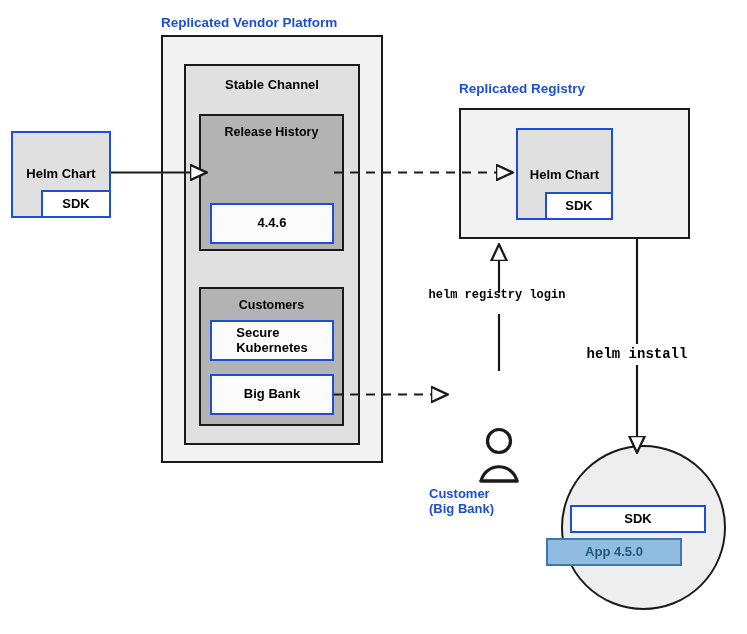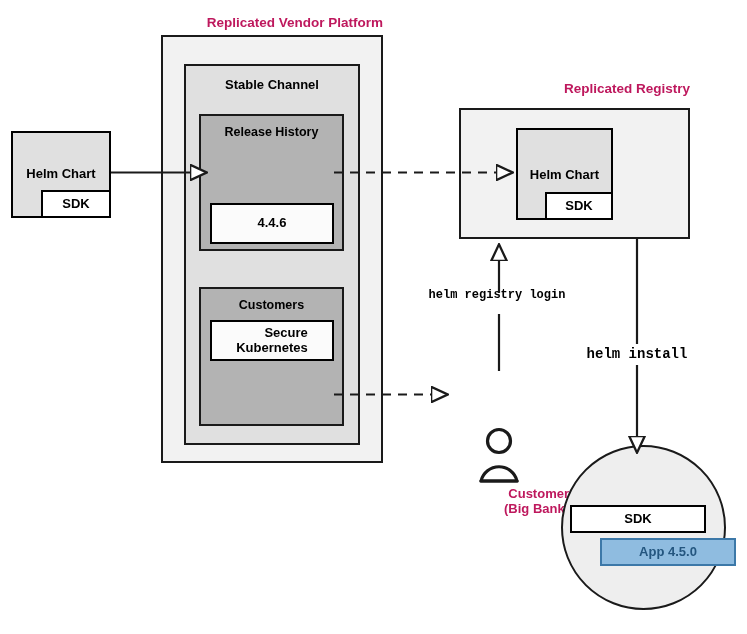--- a/index.html
+++ b/index.html
@@ -15,33 +15,33 @@
   }
   #canvas {
     position: relative;
     width: 747px;
     height: 634px;
     background: #ffffff;
   }
   .lbl {
     position: absolute;
     font-weight: bold;
-    color: #be185d;
-    text-align: right;
+    color: #1d4ed8;
+    text-align: left;
     line-height: 1.15;
     white-space: pre;
   }
   .box {
     position: absolute;
     box-sizing: border-box;
-    border: 2px solid #000000;
+    border: 2px solid #1d4ed8;
     display: flex;
     align-items: center;
     justify-content: center;
-    text-align: right;
+    text-align: left;
     font-weight: bold;
     color: #000000;
     line-height: 1.15;
   }
   .grp-title {
     position: absolute;
     box-sizing: border-box;
     border: 2px solid #1a1a1a;
     font-weight: bold;
     color: #000000;
@@ -104,20 +104,21 @@
 
   <div class="box fill-white" style="left:210px; top:203px; width:124px; height:41px; font-size:13px;">4.4.6</div>
 
   <div class="grp-title fill-dark" style="left:199px; top:287px; width:145px; height:139px;">
     <span class="cap" style="top:9px; font-size:12.5px;">Customers</span>
   </div>
 
   <div class="box fill-white" style="left:210px; top:320px; width:124px; height:41px; font-size:13px; white-space:pre-line;">Secure
 Kubernetes</div>
 
+  <div class="box fill-white" style="left:210px; top:374px; width:124px; height:41px; font-size:13px;">Big Bank</div>
 
   <div class="box fill-light" style="left:11px; top:131px; width:100px; height:87px; font-size:13px; align-items:flex-start; padding-top:34px;">Helm Chart</div>
   <div class="box fill-pure" style="left:41px; top:190px; width:70px; height:28px; font-size:13px;">SDK</div>
 
   <div class="lbl" style="left:459px; top:81px; width:231px; font-size:13.5px;">Replicated Registry</div>
 
   <div class="grp-title fill-lightest" style="left:459px; top:108px; width:231px; height:131px;"></div>
 
   <div class="box fill-light" style="left:516px; top:128px; width:97px; height:92px; font-size:13px; align-items:flex-start; padding-top:38px;">Helm Chart</div>
   <div class="box fill-pure" style="left:545px; top:192px; width:68px; height:28px; font-size:13px;">SDK</div>
@@ -136,21 +137,21 @@
 
   <div class="mono" style="left:397px; top:288px; width:200px; font-size:12px;">helm registry login</div>
 
   <div class="mono" style="left:557px; top:346px; width:160px; font-size:14px;">helm install</div>
 
   <div class="circle" style="left:561px; top:445px; width:165px; height:165px;"></div>
 
 
   <div class="box fill-pure" style="left:570px; top:505px; width:136px; height:28px; font-size:13px;">SDK</div>
 
-  <div class="box fill-blue" style="left:600px; top:538px; width:136px; height:28px; font-size:13px;">App 4.5.0</div>
+  <div class="box fill-blue" style="left:546px; top:538px; width:136px; height:28px; font-size:13px;">App 4.5.0</div>
 
   <svg class="overlay">
     <defs>
       <marker id="arrowOpen" viewBox="0 0 10 10" refX="9" refY="5" markerWidth="8" markerHeight="8" orient="auto-start-reverse">
         <path d="M 0 0.6 L 9.4 5 L 0 9.4 z" fill="#ffffff" stroke="#1a1a1a" stroke-width="1.3"></path>
       </marker>
       <marker id="arrowOpen2" viewBox="0 0 10 10" refX="9" refY="5" markerWidth="8" markerHeight="8" orient="auto-start-reverse">
         <path d="M 0 0.6 L 9.4 5 L 0 9.4 z" fill="#ffffff" stroke="#1a1a1a" stroke-width="1.3"></path>
       </marker>
       <marker id="arrowOpen3" viewBox="0 0 10 10" refX="9" refY="5" markerWidth="8" markerHeight="8" orient="auto-start-reverse">

